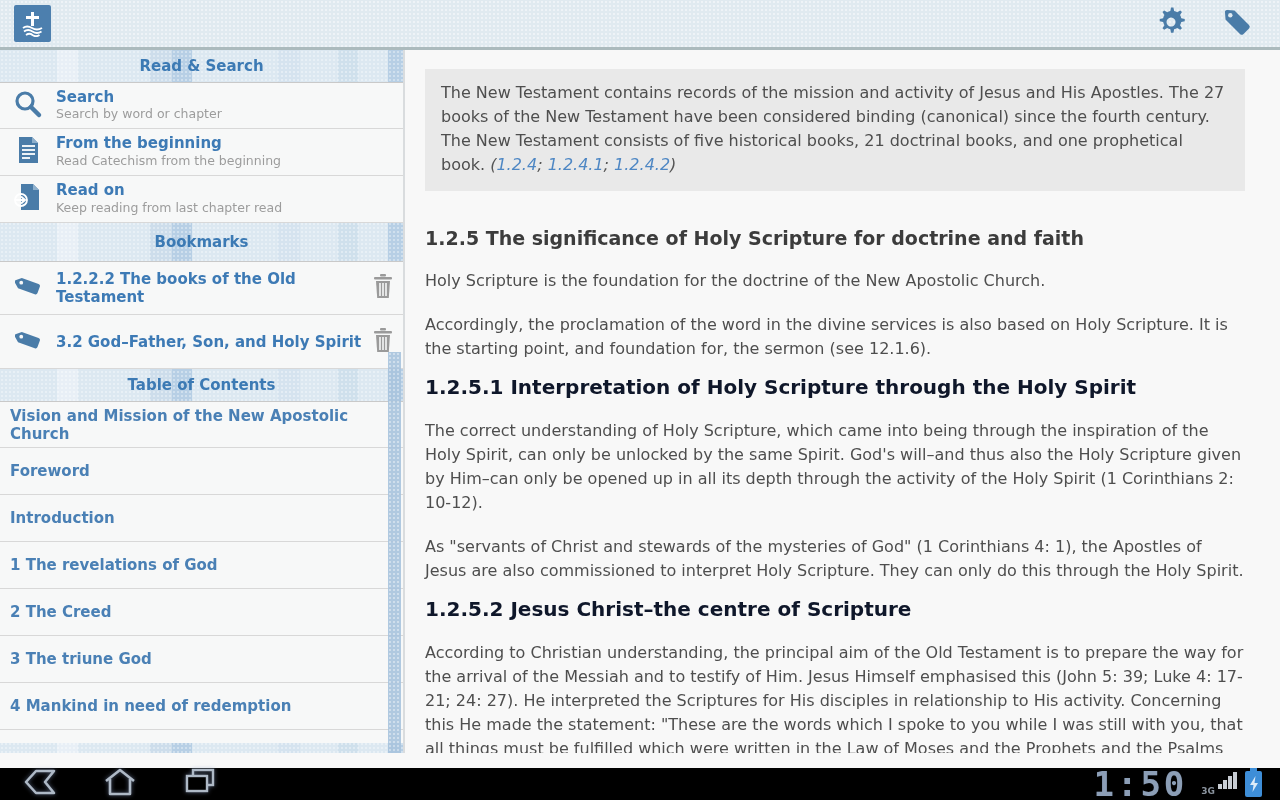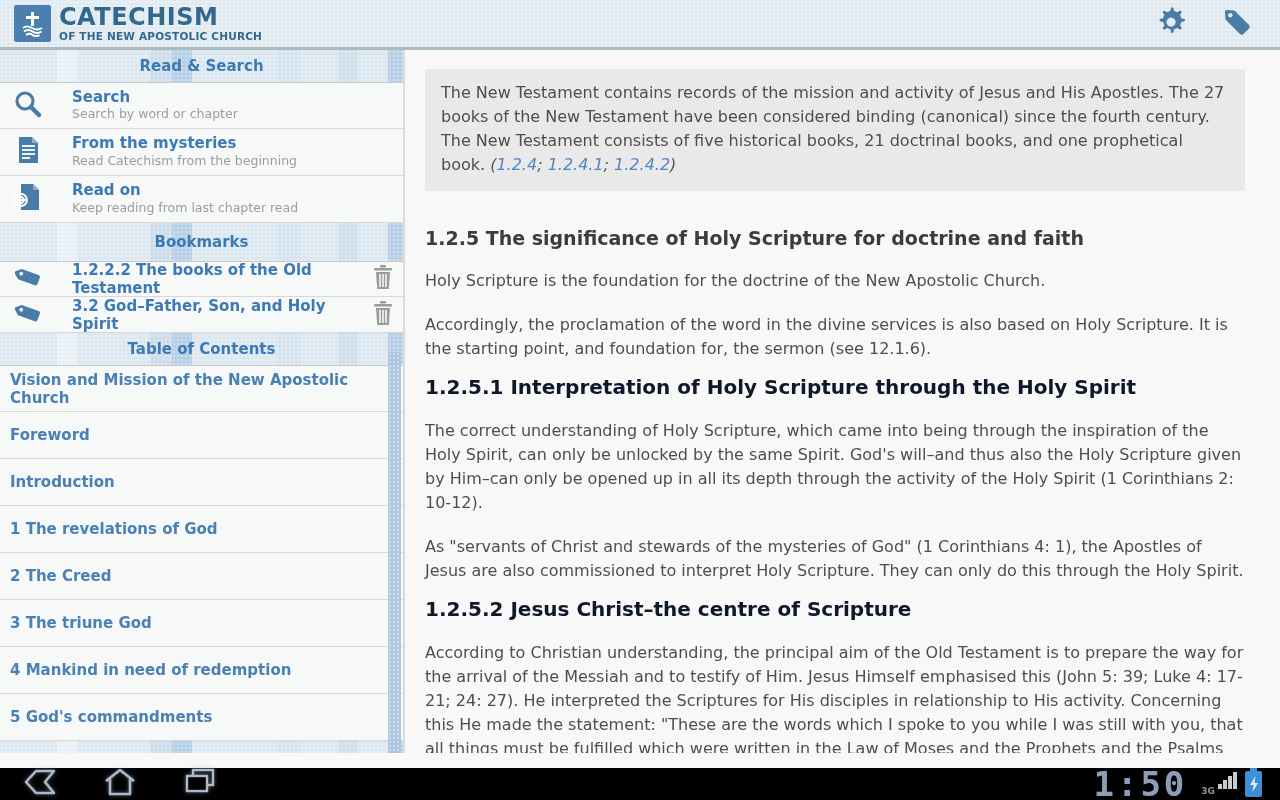--- a/index.html
+++ b/index.html
@@ -52,28 +52,28 @@
     background-size:4px 4px, 405px 100%;
   }
   .side-scroll { overflow:hidden; height:693px; }
   .section-header {
     height:32px; display:flex; align-items:center; justify-content:center;
     color:#3c7ab4; font-weight:bold; font-size:15px;
   }
   .section-header.h30 { height:38px; }
   .row {
     background:#f7f8f8; border-bottom:1px solid #d8d8d8; cursor:pointer;
-    display:flex; align-items:center; position:relative;gap:16px;
+    display:flex; align-items:center; position:relative;
   }
   .row.first { border-top:1px solid #c9c9c9; }
   .action-row { height:47px; padding-left:13px; }
   .action-row .texts { margin-left:13px; display:flex; flex-direction:column; }
   .action-title { color:#3d7ab5; font-weight:bold; font-size:15px; line-height:1.25; }
   .action-sub { color:#9c9c9c; font-size:12.5px; line-height:1.35; }
-  .bm-row { height:36px; padding-left:15px; }
+  .bm-row { height:54px; padding-left:15px; }
   .bm-title { margin-left:15px; color:#3d7ab5; font-weight:bold; font-size:15px; flex:1; }
   .trash-btn { width:40px; height:47px; display:flex; align-items:center; justify-content:center; cursor:pointer; }
   .toc-row { height:47px; padding-left:10px; color:#4a80b5; font-weight:bold; font-size:15px; }
   .side-scrollbar {
     position:absolute; top:302px; bottom:0; right:2px; width:13px;
     background:#a9c4de; opacity:.9;
     background-image: radial-gradient(rgba(255,255,255,.4) 1px, transparent 1px);
     background-size:4px 4px;
   }
 
@@ -117,24 +117,20 @@
 <div class="appbar">
   <div class="logo-box">
     <svg width="27" height="27" viewBox="0 0 27 27">
       <rect x="12" y="2" width="3" height="14" fill="#fff"></rect>
       <rect x="7" y="6" width="13" height="3" fill="#fff"></rect>
       <path d="M4 18 q4 -3 9 0 q5 3 10 0" stroke="#fff" stroke-width="1.8" fill="none"></path>
       <path d="M5 21.5 q4 -3 8.5 0 q4.5 3 9 0" stroke="#fff" stroke-width="1.8" fill="none"></path>
       <path d="M7 25 q3.5 -2.5 6.5 0 q3.5 2.5 7 0" stroke="#fff" stroke-width="1.8" fill="none"></path>
     </svg>
   </div>
-  <div class="title-stack">
-    <div class="app-title">CATECHISM</div>
-    <div class="app-subtitle">OF THE NEW APOSTOLIC CHURCH</div>
-  </div>
   <div class="appbar-spacer"></div>
   <div class="appbar-icon">
     <span>
       <svg width="30" height="30" viewBox="0 0 30 30" fill="#4a7ca8">
         <path d="M15 1.5 l2.2 0 l.7 3.2 a10.5 10.5 0 0 1 2.9 1.2 l2.8-1.8 l1.6 1.6 l-1.8 2.8 a10.5 10.5 0 0 1 1.2 2.9 l3.2 .7 l0 2.2 l-3.2 .7 a10.5 10.5 0 0 1 -1.2 2.9 l1.8 2.8 l-1.6 1.6 l-2.8-1.8 a10.5 10.5 0 0 1 -2.9 1.2 l-.7 3.2 l-2.2 0 l-.7-3.2 a10.5 10.5 0 0 1 -2.9-1.2 l-2.8 1.8 l-1.6-1.6 l1.8-2.8 a10.5 10.5 0 0 1 -1.2-2.9 l-3.2-.7 l0-2.2 l3.2-.7 a10.5 10.5 0 0 1 1.2-2.9 l-1.8-2.8 l1.6-1.6 l2.8 1.8 a10.5 10.5 0 0 1 2.9-1.2 Z
                  M15 10.8 a4.2 4.2 0 1 0 .001 0 Z" transform="translate(-1 -1) scale(1.07)"></path>
       </svg>
     </span>
   </div>
   <div class="appbar-icon last">
@@ -173,21 +169,21 @@
             <path d="M19 2 l6 6 h-6 Z" fill="#8fb0cc"></path>
             <g stroke="#fff" stroke-width="1.8">
               <line x1="9" y1="11" x2="22" y2="11"></line>
                 <line x1="9" y1="15" x2="22" y2="15"></line>
               <line x1="9" y1="19" x2="22" y2="19"></line>
                 <line x1="9" y1="23" x2="17" y2="23"></line>
             </g>
           </svg>
         </span>
         <span class="texts">
-          <span class="action-title">From the mysteries</span>
+          <span class="action-title">From the beginning</span>
           <span class="action-sub">Read Catechism from the beginning</span>
         </span>
       </div>
 
       <div class="row action-row">
         <span>
           <svg width="30" height="30" viewBox="0 0 30 30">
             <path d="M8 2 h12 l6 6 v20 h-18 Z" fill="#4a7ca8"></path>
             <path d="M20 2 l6 6 h-6 Z" fill="#8fb0cc"></path>
             <circle cx="8" cy="18" r="6" fill="none" stroke="#fff" stroke-width="1.8"></circle>

